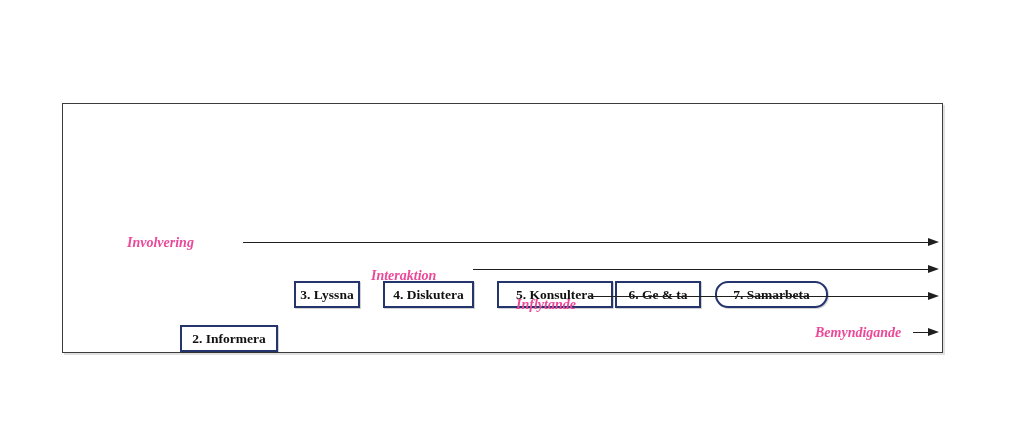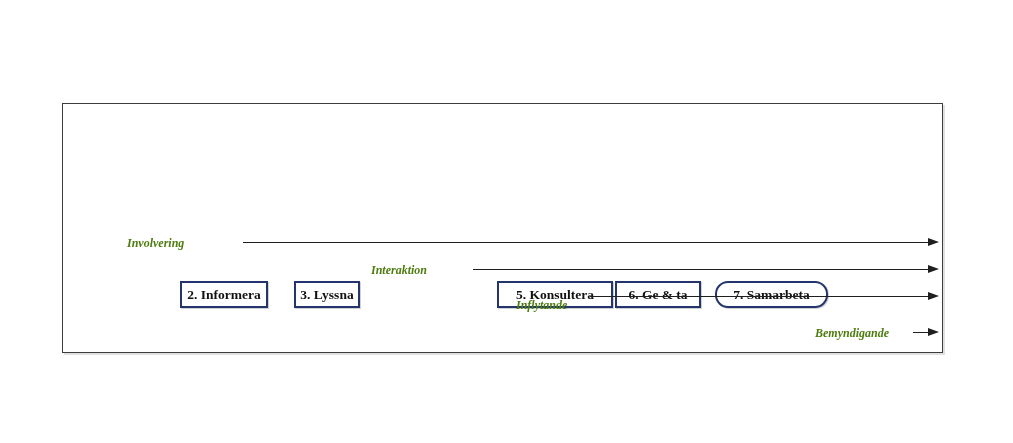--- a/index.html
+++ b/index.html
@@ -39,23 +39,23 @@
     font-weight: bold;
     font-size: 13.5px;
     color: #111111;
     white-space: nowrap;
     box-shadow: 1px 1px 0 rgba(0,0,0,0.18);
   }
   .arrow-label {
     position: absolute;
     font-weight: bold;
     font-style: italic;
-    font-size: 12px;
+    font-size: 14px;
     line-height: 16px;
-    color: #4d7c0f;
+    color: #ec4899;
     white-space: nowrap;
   }
   .arrow-line {
     position: absolute;
     height: 0;
     border-top: 1.4px solid var(--color-arrow, #1f1f1f);
   }
   .arrow-head {
     position: absolute;
     width: 0;
@@ -64,43 +64,46 @@
     border-top: 4.5px solid transparent;
     border-bottom: 4.5px solid transparent;
   }
 </style>
 </head>
 <body>
 
 <div class="canvas">
   <div class="frame">
 
-    <div class="step-box" style="left:117px; width:88px;">
+    <div class="step-box" style="left:117px; width:98px;margin-top:44px;">
         <span>2. Informera</span>
       </div>
     <div class="step-box" style="left:231px; width:66px;">
         <span>3. Lyssna</span>
+      </div>
+    <div class="step-box" style="left:320px; width:91px;">
+        <span>4. Diskutera</span>
       </div>
     <div class="step-box" style="left:434px; width:116px;">
         <span>5. Konsultera</span>
       </div>
     <div class="step-box" style="left:552px; width:86px;">
         <span>6. Ge &amp; ta</span>
       </div>
     <div class="step-box" style="left:652px; width:113px;border-radius:13px;">
         <span>7. Samarbeta</span>
       </div>
 
   </div>
 
   <span class="arrow-label" style="left:127px; top:235px;">Involvering</span>
   <div class="arrow-line" style="left:243px; top:242px; width:685px;"></div>
   <div class="arrow-head" style="left:928px; top:238px;"></div>
 
-  <span class="arrow-label" style="left:371px; top:262px;">Interaktion</span>
+  <span class="arrow-label" style="left:371px; top:268px;">Interaktion</span>
   <div class="arrow-line" style="left:473px; top:269px; width:455px;"></div>
   <div class="arrow-head" style="left:928px; top:265px;"></div>
 
   <span class="arrow-label" style="left:516px; top:297px;">Inflytande</span>
   <div class="arrow-line" style="left:590px; top:296px; width:338px;"></div>
   <div class="arrow-head" style="left:928px; top:292px;"></div>
 
   <span class="arrow-label" style="left:815px; top:325px;">Bemyndigande</span>
   <div class="arrow-line" style="left:913px; top:332px; width:15px;"></div>
   <div class="arrow-head" style="left:928px; top:328px;"></div>

